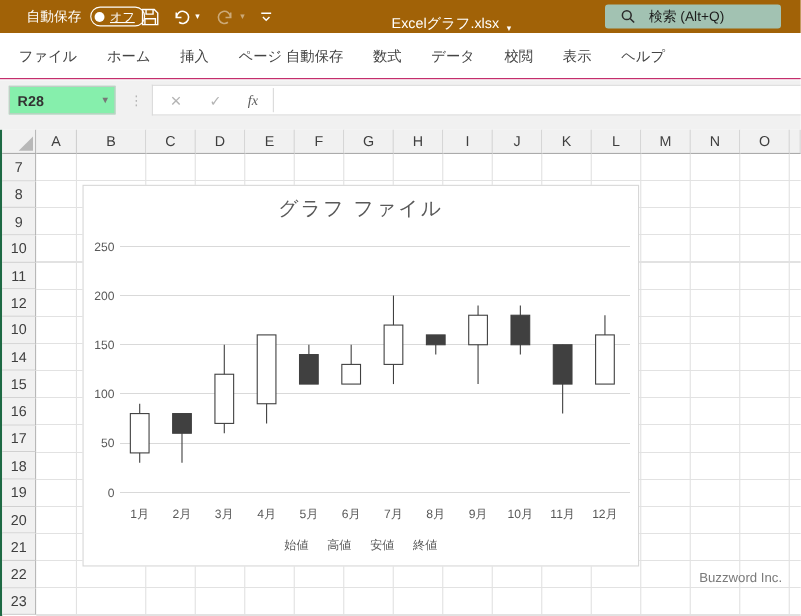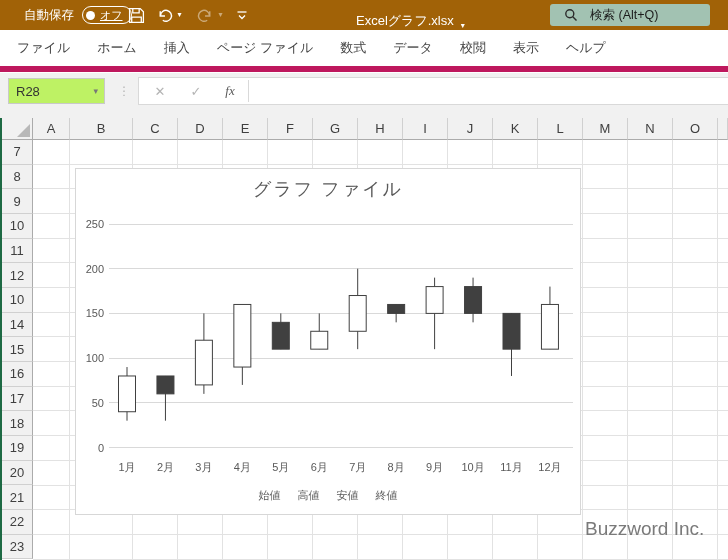--- a/index.html
+++ b/index.html
@@ -12,26 +12,26 @@
   .pill{display:inline-flex;align-items:center;gap:5px;border:1.5px solid #fff;border-radius:10px;height:16px;padding:0 8px 0 3px;text-decoration:underline;}
   .pill .dot{width:9px;height:9px;border-radius:50%;background:#fff;}
   .pill .state{font-size:11px;color:#fff;}
   .tb-btn{position:absolute;top:0;height:30px;display:flex;align-items:center;justify-content:center;background:transparent;border:none;padding:0;cursor:default;}
   .caret{font-size:8px;color:#fff;line-height:1;}
   .dim{opacity:.45;}
   .doc-title{position:absolute;left:356px;top:0;height:30px;display:flex;align-items:flex-end;gap:7px;color:#fff;font-size:13px;}
   .searchbox{position:absolute;left:550px;top:4px;width:160px;height:22px;background:#a2c2b2;border-radius:3px;display:flex;align-items:center;gap:12px;padding-left:14px;box-sizing:border-box;font-size:12.5px;color:#1c1c1c;}
 
   
-  .ribbon{position:absolute;left:0;top:30px;width:728px;height:42px;background:#fff;border-bottom:6px solid #be185d;display:flex;align-items:center;padding-left:17px;box-sizing:border-box;gap:27px;}
+  .ribbon{position:absolute;left:0;top:30px;width:728px;height:42px;background:#fff;border-bottom:1px solid #be185d;display:flex;align-items:center;padding-left:17px;box-sizing:border-box;gap:27px;}
   .rtab{font-size:13px;color:#444;white-space:nowrap;}
 
   
   .fbar{position:absolute;left:0;top:73px;width:728px;height:45px;background:#f1f1f1;}
-  .namebox{position:absolute;left:8px;top:5px;width:97px;height:26px;background:#bef264;border:1px solid #c9c9c9;box-sizing:border-box;display:flex;align-items:center;}
+  .namebox{position:absolute;left:8px;top:5px;width:97px;height:26px;background:#86efac;border:1px solid #c9c9c9;box-sizing:border-box;display:flex;align-items:center;font-weight:bold;}
   .namebox .nbtext{flex:1;padding-left:7px;font-size:13px;color:#333;}
   .namebox .nbcaret{font-size:9px;color:#777;padding-right:6px;}
   .fdots{position:absolute;left:118px;top:5px;height:26px;display:flex;align-items:center;color:#b5b5b5;font-size:12px;letter-spacing:0;}
   .fxarea{position:absolute;left:138px;top:4px;right:0;height:28px;background:#fff;border:1px solid #d9d9d9;border-right:none;box-sizing:border-box;}
   .fxbtn{position:absolute;top:0;height:26px;display:flex;align-items:center;justify-content:center;background:none;border:none;font-size:13px;color:#b4b4b4;}
   .fxsep{position:absolute;left:109px;top:2px;width:1px;height:22px;background:#d9d9d9;}
   .finput{position:absolute;left:112px;top:0;right:0;height:26px;border:none;outline:none;font-size:13px;padding:0 6px;background:transparent;}
 
   
   .sheet{position:absolute;left:0;top:118px;width:728px;height:442px;background:#fff;}
@@ -44,21 +44,21 @@
   .rowhdr{width:31px;height:24.68px;box-sizing:border-box;border-right:1px solid #ababab;border-bottom:1px solid #d0d0d0;background:#f1f1f1;display:flex;align-items:center;justify-content:center;font-size:13px;color:#3f3f3f;}
   .gridarea{position:absolute;left:33px;top:22px;right:0;bottom:0;background:repeating-linear-gradient(to bottom,#fff 0px,#fff 23.68px,#e2e2e2 23.68px,#e2e2e2 24.68px);}
   .vline{position:absolute;top:0;bottom:0;width:1px;background:#e2e2e2;}
 
   
   .chart{position:absolute;left:75px;top:50px;width:504px;height:345px;background:#fff;border:1px solid #d7d7d7;box-sizing:content-box;}
   .chart-title{position:absolute;left:0;top:8px;width:100%;text-align:center;font-size:18px;letter-spacing:2px;color:#595959;}
   .chart svg{position:absolute;left:0;top:0;}
   .ctext{font-family:"Liberation Sans",sans-serif;font-size:11px;fill:#595959;}
   .legend{position:absolute;left:0;top:319px;width:100%;display:flex;justify-content:center;gap:17px;font-size:11px;color:#595959;}
-  .watermark{position:absolute;left:585px;top:400px;width:126px;text-align:left;font-size:19px;color:#7a7a7a;white-space:nowrap;}
+  .watermark{position:absolute;left:585px;top:400px;width:126px;text-align:right;font-size:12px;color:#7a7a7a;white-space:nowrap;}
 </style>
 </head>
 <body>
 
 <div class="app">
 
   <div class="titlebar">
     <div class="autosave">
       <span>自動保存</span>
       <span class="pill">
@@ -103,21 +103,21 @@
           <line x1="8.8" y1="8.8" x2="12.5" y2="12.5"></line>
       </svg>
       <span>検索 (Alt+Q)</span>
     </div>
   </div>
 
   <div class="ribbon">
       <div class="rtab">ファイル</div>
       <div class="rtab">ホーム</div>
       <div class="rtab">挿入</div>
-      <div class="rtab">ページ ファイル</div>
+      <div class="rtab">ページ 自動保存</div>
       <div class="rtab">数式</div>
       <div class="rtab">データ</div>
       <div class="rtab">校閲</div>
       <div class="rtab">表示</div>
       <div class="rtab">ヘルプ</div>
     </div>
 
   <div class="fbar">
     <div class="namebox">
       <span class="nbtext">R28</span>

